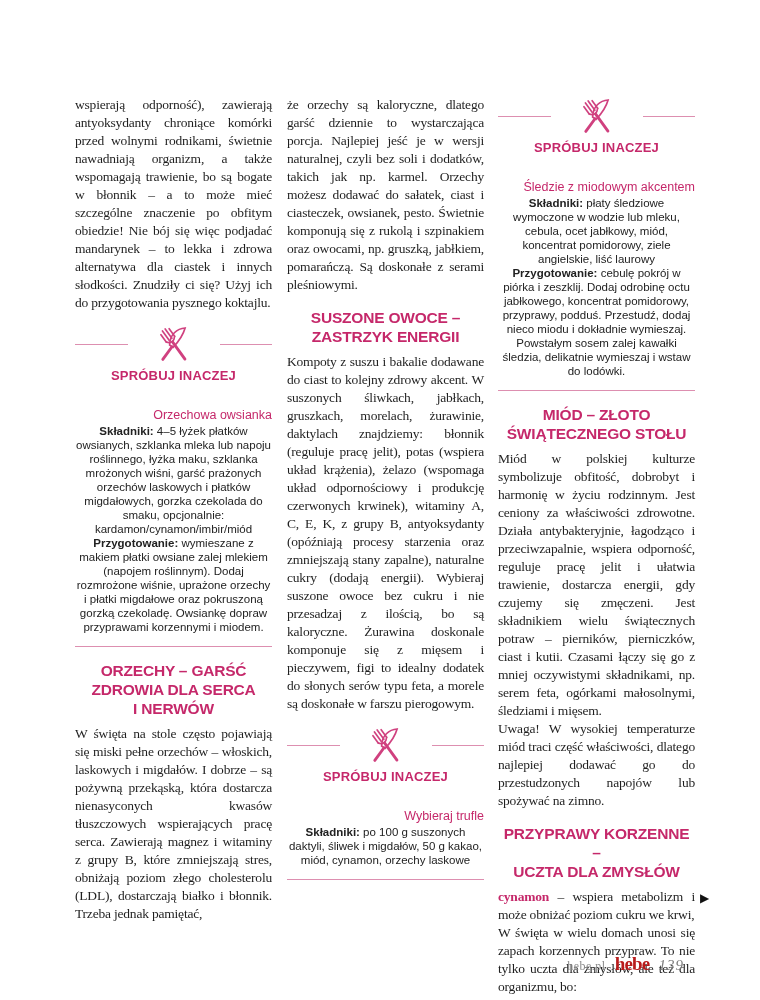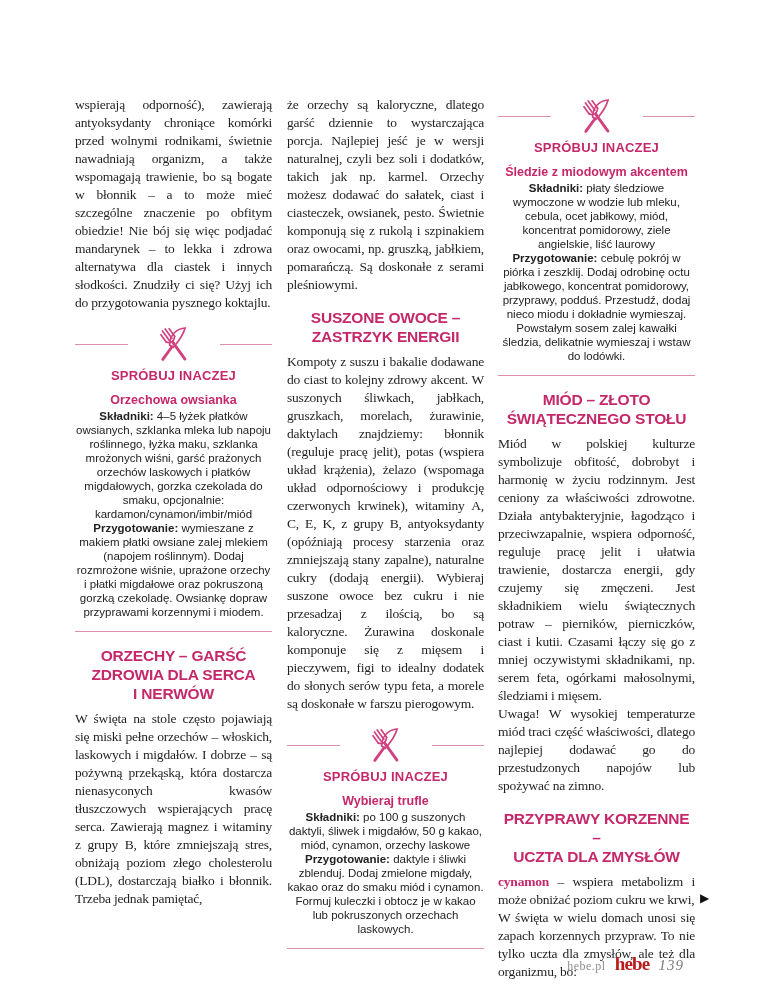--- a/index.html
+++ b/index.html
@@ -49,23 +49,23 @@
   .icon-row .glyph{flex:0 0 auto;padding:0 4px;line-height:0;}
 
   .kicker{
     font-family:"Liberation Sans", sans-serif;
     font-weight:bold;font-size:13px;line-height:16px;
     color:var(--accent);text-align:center;
     margin-top:4px;letter-spacing:0.2px;
   }
   .box-title{
     font-family:"Liberation Sans", sans-serif;
-    font-weight:bold;font-size:12.5px;line-height:15px;
-    color:var(--accent);text-align:center;
-    margin-top:9px;
+    font-weight:normal;font-size:12.5px;line-height:15px;
+    color:var(--accent);text-align:right;
+    margin-top:24px;
   }
   .box-text{
     font-family:"Liberation Sans", sans-serif;
     font-size:11.5px;line-height:14px;
     color:#222;text-align:center;
   }
   .box-text strong{font-weight:bold;}
   .box-bottom-rule{height:1px;background:var(--divider);margin-top:12px;}
   .tip-box .box-title + .box-text{margin-top:1px;}
 
@@ -154,21 +154,20 @@
               <path d="M48 48.5 V30" stroke-width="3.4"></path>
               <path d="M44.5 30 C37.5 20 40 9 47.5 3 C50.5 11 50.5 22 49.5 30 Z" stroke-width="2"></path>
             </g>
           </svg>
         </span>
         <span class="rule"></span>
       </div>
       <div class="kicker">SPRÓBUJ INACZEJ</div>
       <div class="box-title">Wybieraj trufle</div>
       <p class="box-text"><strong>Składniki:</strong><span> po 100 g suszonych daktyli, śliwek i migdałów, 50 g kakao, miód, cynamon, orzechy laskowe</span></p>
-      <p class="box-text"><strong>Przygotowanie:</strong><span> daktyle i śliwki zblenduj. Dodaj zmielone migdały, kakao oraz do smaku miód i cynamon. Formuj kuleczki i obtocz je w kakao lub pokruszonych orzechach laskowych.</span></p>
       <div class="box-bottom-rule"></div>
     </section>
   </div>
 
   <div class="col col3">
     <section class="tip-box" style="margin-top:0;">
       <div class="icon-row">
         <span class="rule"></span>
         <span class="glyph">
           <svg width="84" height="44" viewBox="0 0 96 52" fill="none" stroke="#d0417f" stroke-linecap="round">

